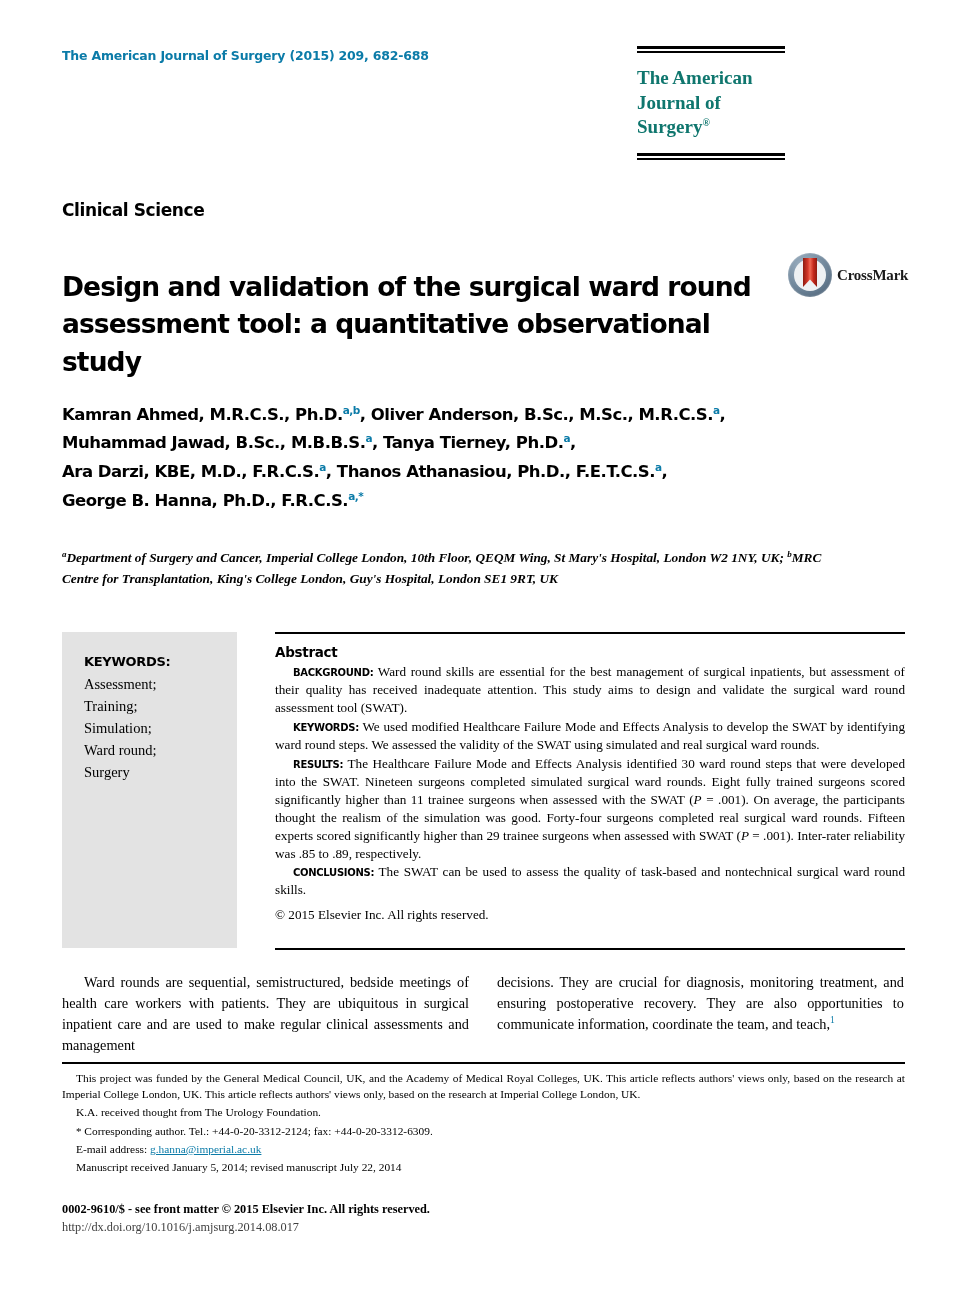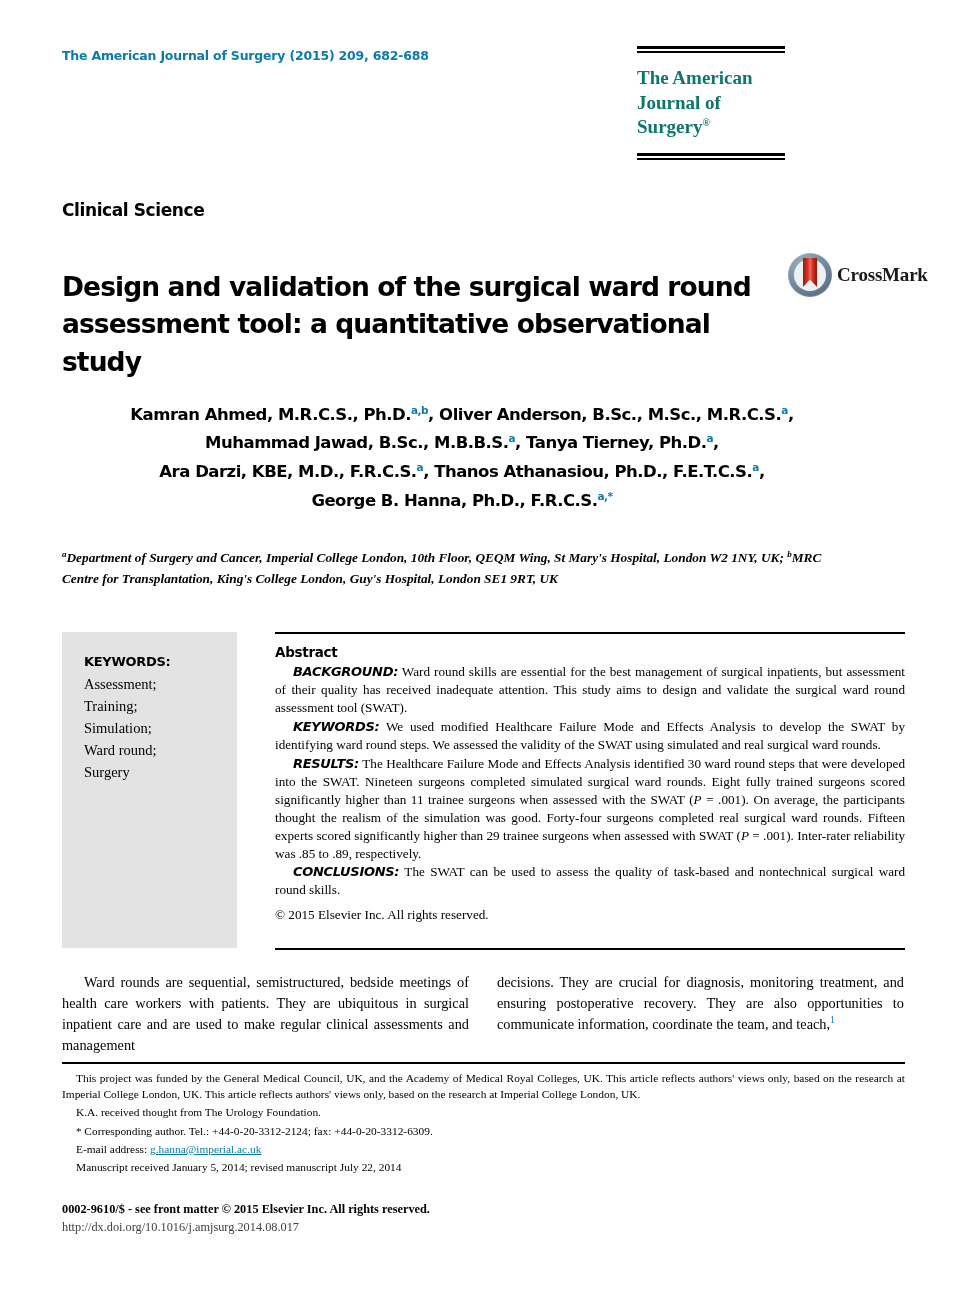--- a/index.html
+++ b/index.html
@@ -121,37 +121,36 @@
     left: 15px;
     top: 5px;
     width: 14px;
     height: 29px;
     background: linear-gradient(90deg, #8e1b10 0%, #d6392a 35%, #f06a55 50%, #c4291c 75%, #8e1b10 100%);
     clip-path: polygon(0 0, 100% 0, 100% 100%, 50% 74%, 0 100%);
   }
   .cm-text {
     font-family: "Liberation Serif", serif;
     font-weight: bold;
-    font-size: 19px;
+    font-size: 15px;
     color: #1a1a1a;
     letter-spacing: -0.2px;
   }
 
   
   .authors {
     position: absolute;
     left: 62px;
     top: 400px;
     width: 800px;
     font-family: "DejaVu Sans", sans-serif;
     font-weight: bold;
     font-size: 16.5px;
     line-height: 1.72;
     letter-spacing: -0.5px;
-    text-align: center;
   }
   .authors sup {
     color: #0b7ba8;
     font-size: 10.5px;
     vertical-align: super;
   }
 
   
   .affiliations {
     position: absolute;
@@ -216,23 +215,22 @@
     font-family: "Liberation Serif", serif;
     font-size: 13.2px;
     line-height: 1.36;
     text-align: justify;
     text-indent: 18px;
     margin: 0 0 1px 0;
   }
   .ab-label {
     font-family: "DejaVu Sans", sans-serif;
     font-weight: bold;
-    font-size: 13px;
+    font-size: 10px;
     letter-spacing: -0.3px;
-    font-style: italic;
   }
   .ab-copy {
     font-family: "Liberation Serif", serif;
     font-size: 13.2px;
     line-height: 1.36;
     margin-top: 7px;
   }
   .ab-para i { font-style: italic; }
 
   

